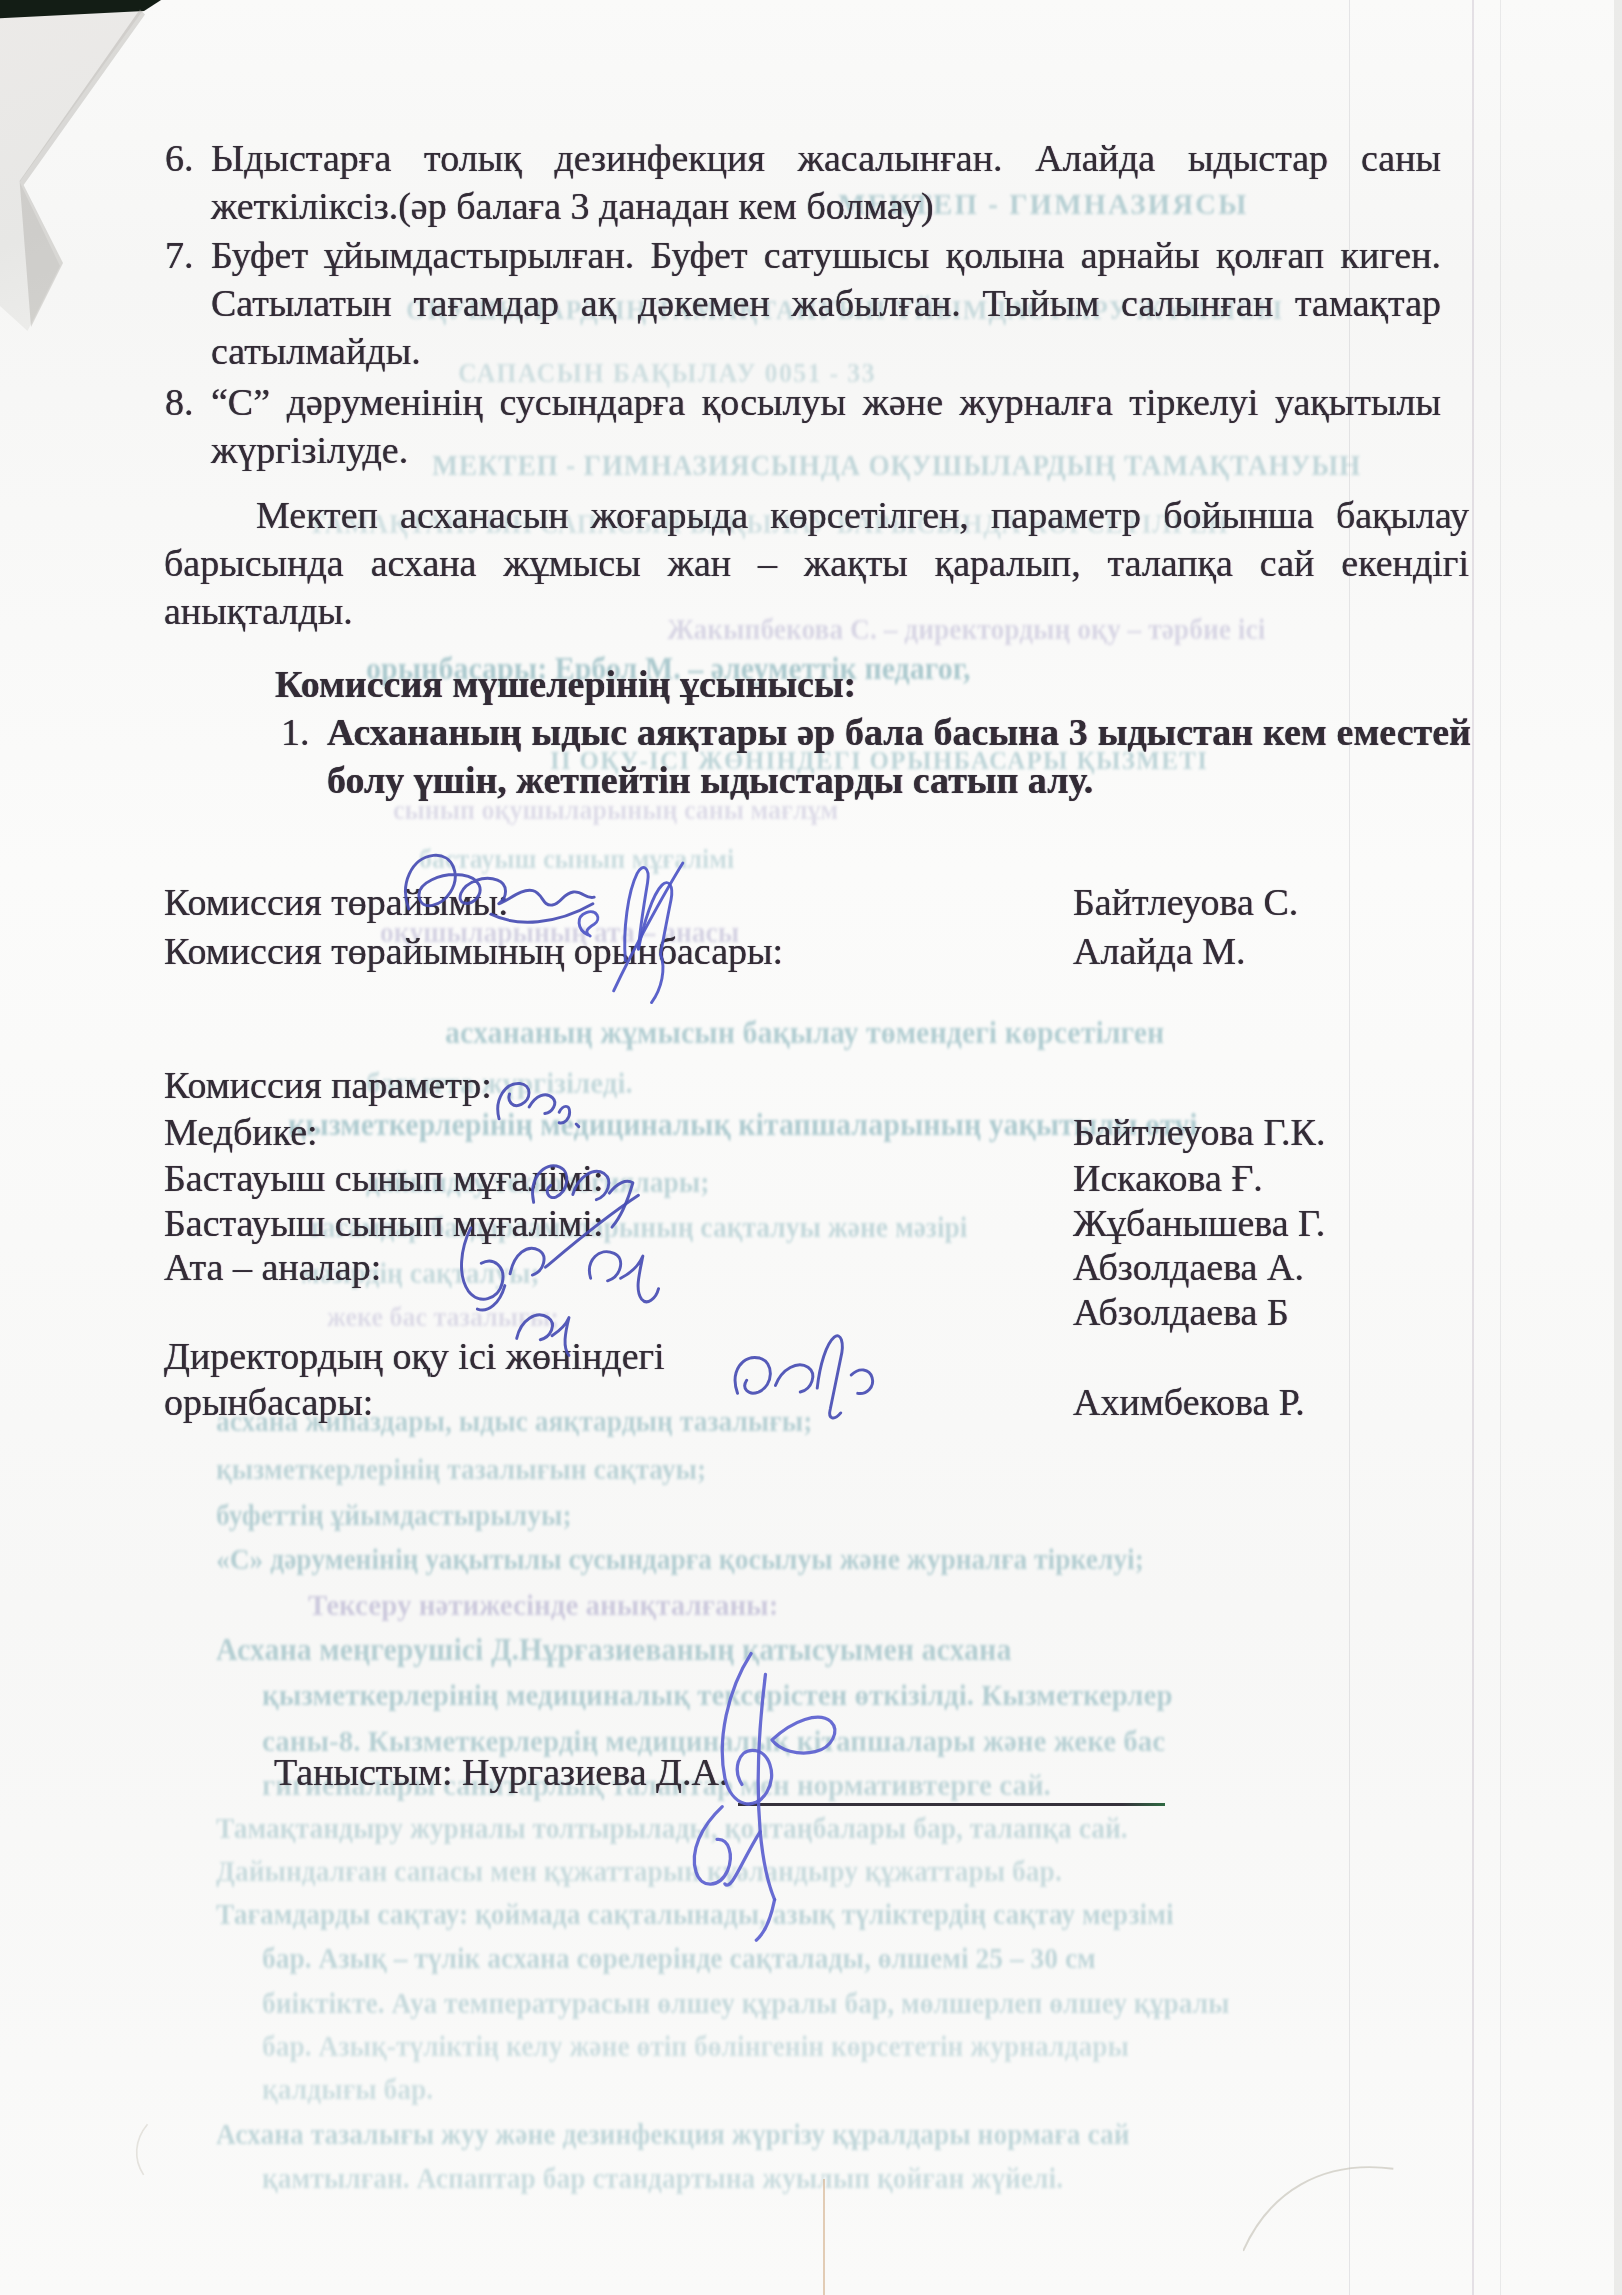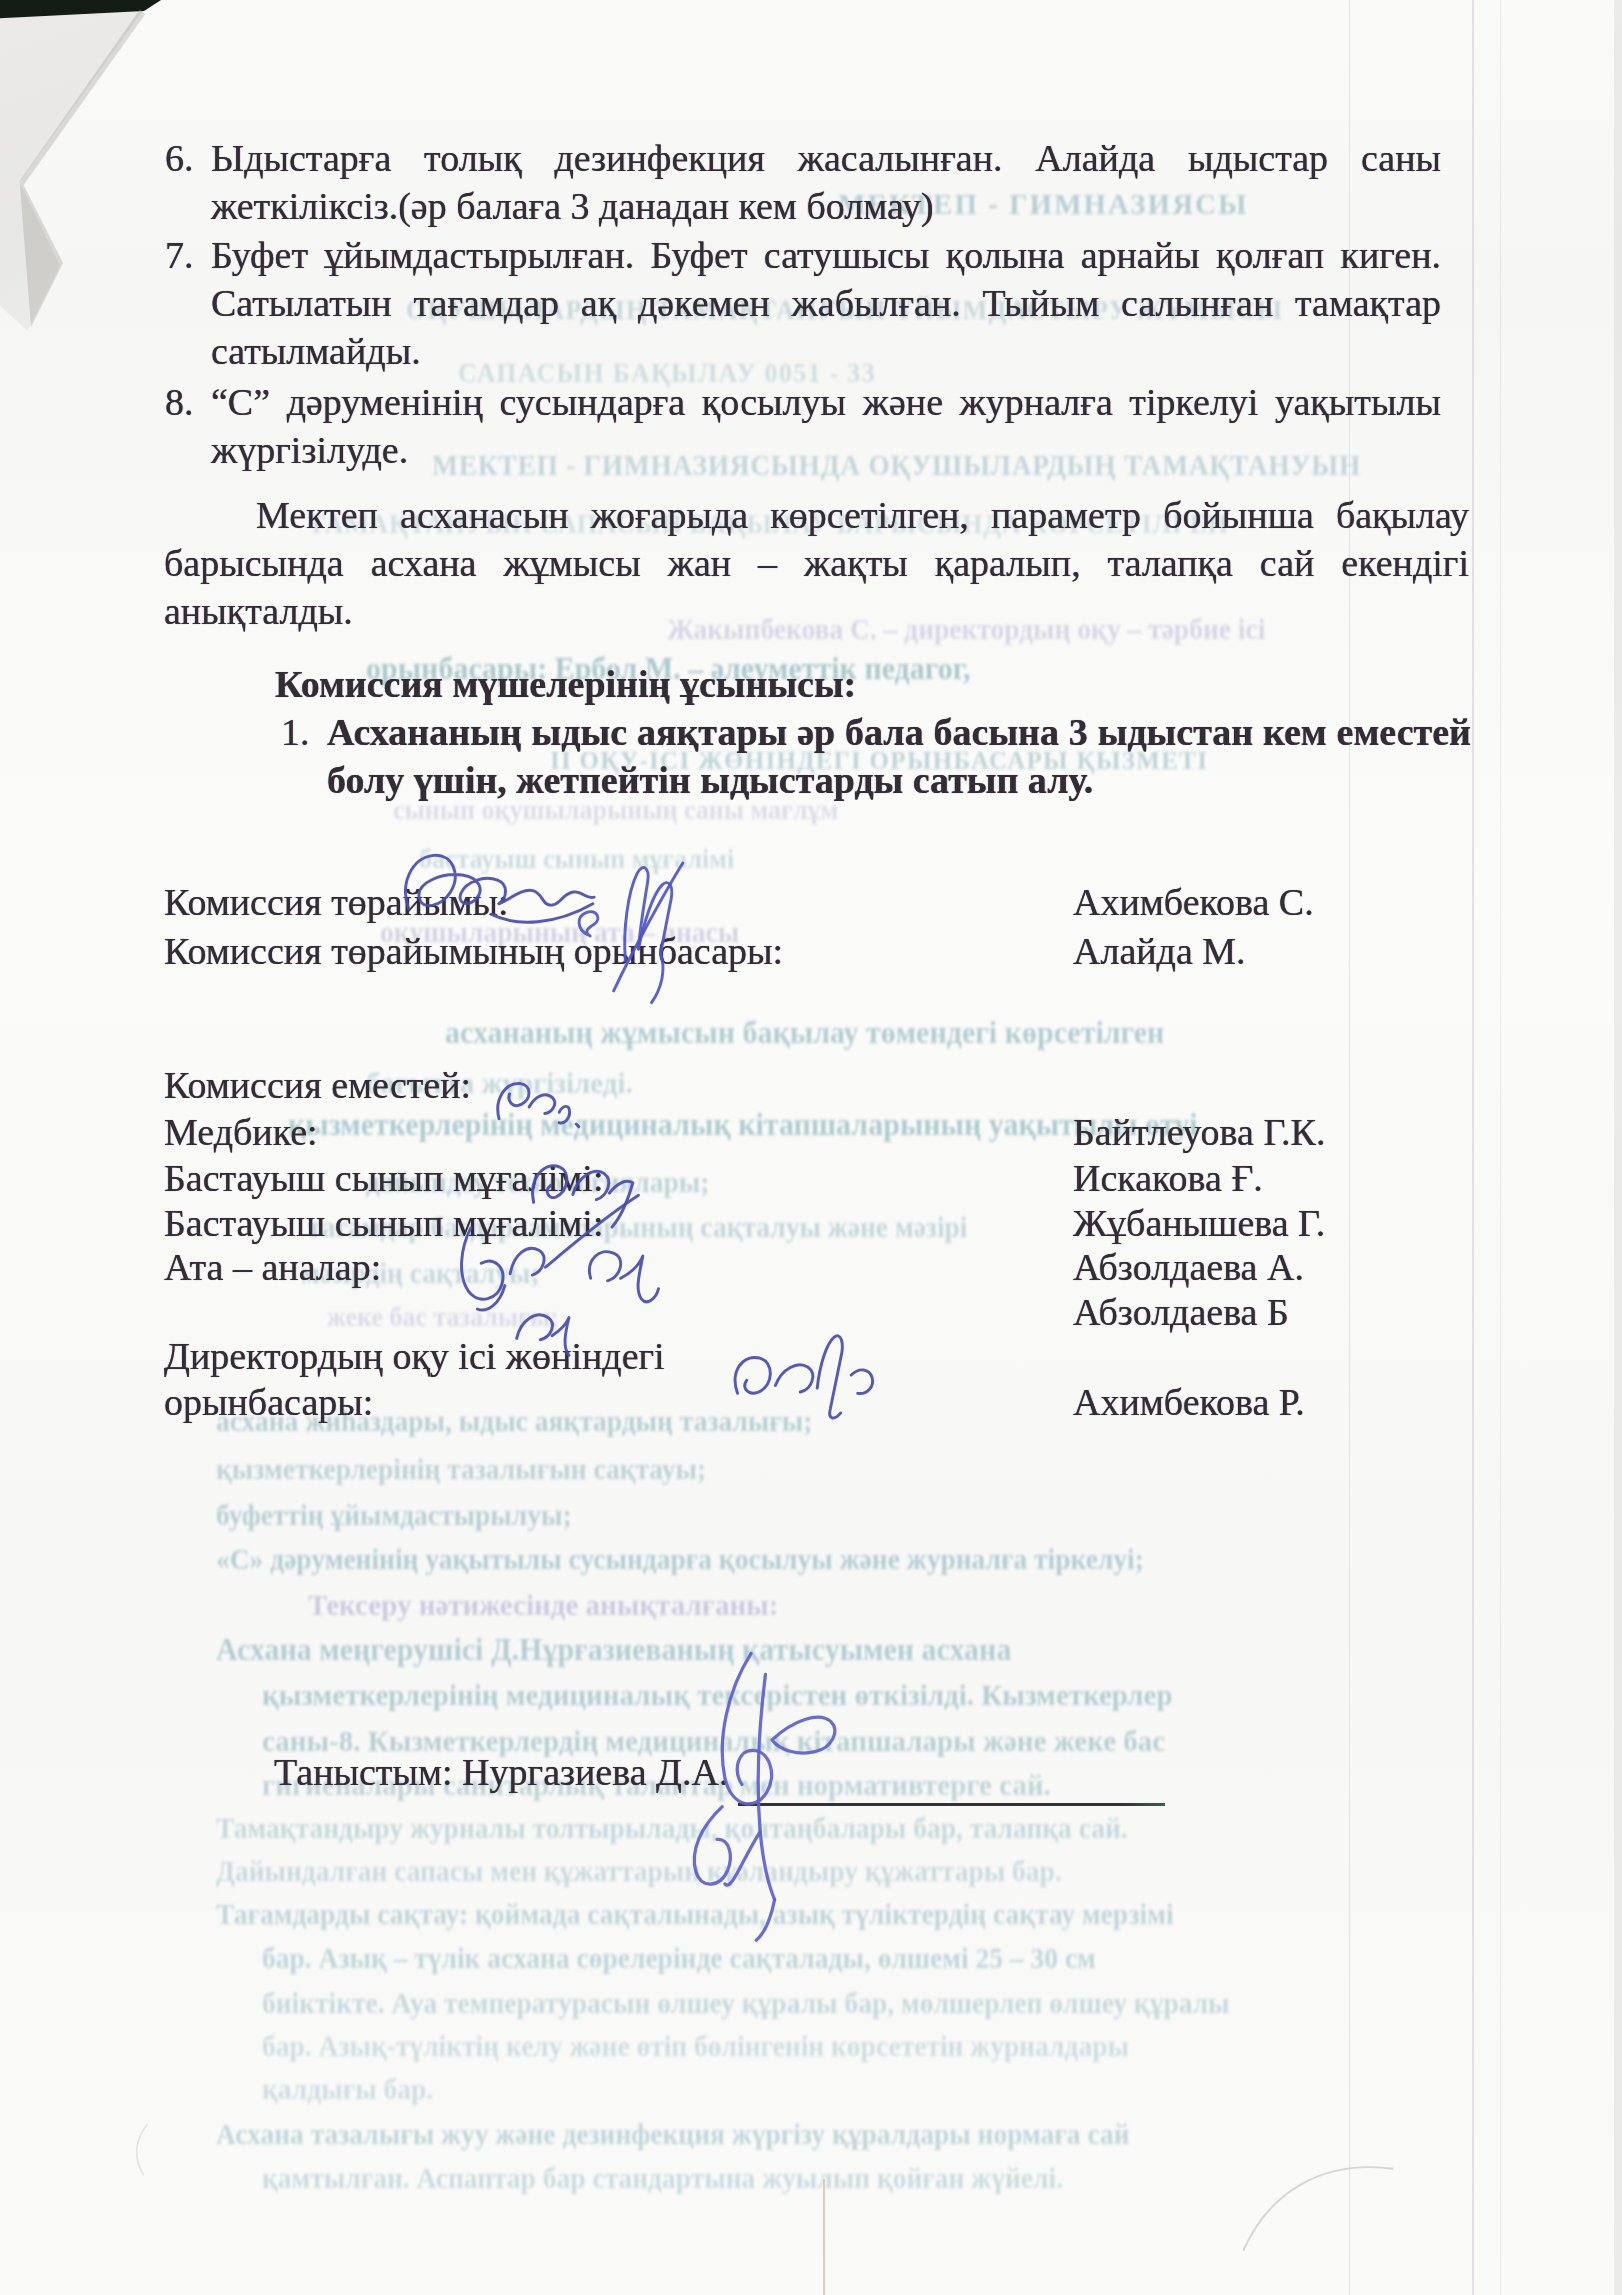--- a/index.html
+++ b/index.html
@@ -137,28 +137,28 @@
   <div id="body-paragraph" class="doc-text ink">Мектеп асханасын жоғарыда көрсетілген, параметр бойынша бақылау барысында асхана жұмысы жан – жақты қаралып, талапқа сай екендігі анықталды.</div>
 
   <div id="recommendation-heading" class="doc-text ink">Комиссия мүшелерінің ұсынысы:</div>
   <div id="recommendation-item" class="list-item doc-text ink" style="top:708px">
     <span class="num">1.</span>
     <div class="itxt">Асхананың ыдыс аяқтары әр бала басына 3 ыдыстан кем еместей болу үшін, жетпейтін ыдыстарды сатып алу.</div>
   </div>
 
   <div class="sig-row doc-text ink" style="top:878px">
     <span class="role">Комиссия төрайымы:</span>
-    <span class="name">Ахимбекова С.</span>
+    <span class="name">Байтлеуова С.</span>
   </div>
   <div class="sig-row doc-text ink" style="top:927px">
     <span class="role">Комиссия төрайымының орынбасары:</span>
     <span class="name">Алайда  М.</span>
   </div>
   <div class="sig-row doc-text ink" style="top:1061px">
-    <span class="role">Комиссия еместей:</span>
+    <span class="role">Комиссия параметр:</span>
     <span class="name"></span>
   </div>
   <div class="sig-row doc-text ink" style="top:1108px">
     <span class="role">Медбике:</span>
     <span class="name">Байтлеуова  Г.К.</span>
   </div>
   <div class="sig-row doc-text ink" style="top:1154px">
     <span class="role">Бастауыш сынып мұғалімі:</span>
     <span class="name">Искакова Ғ.</span>
   </div>

